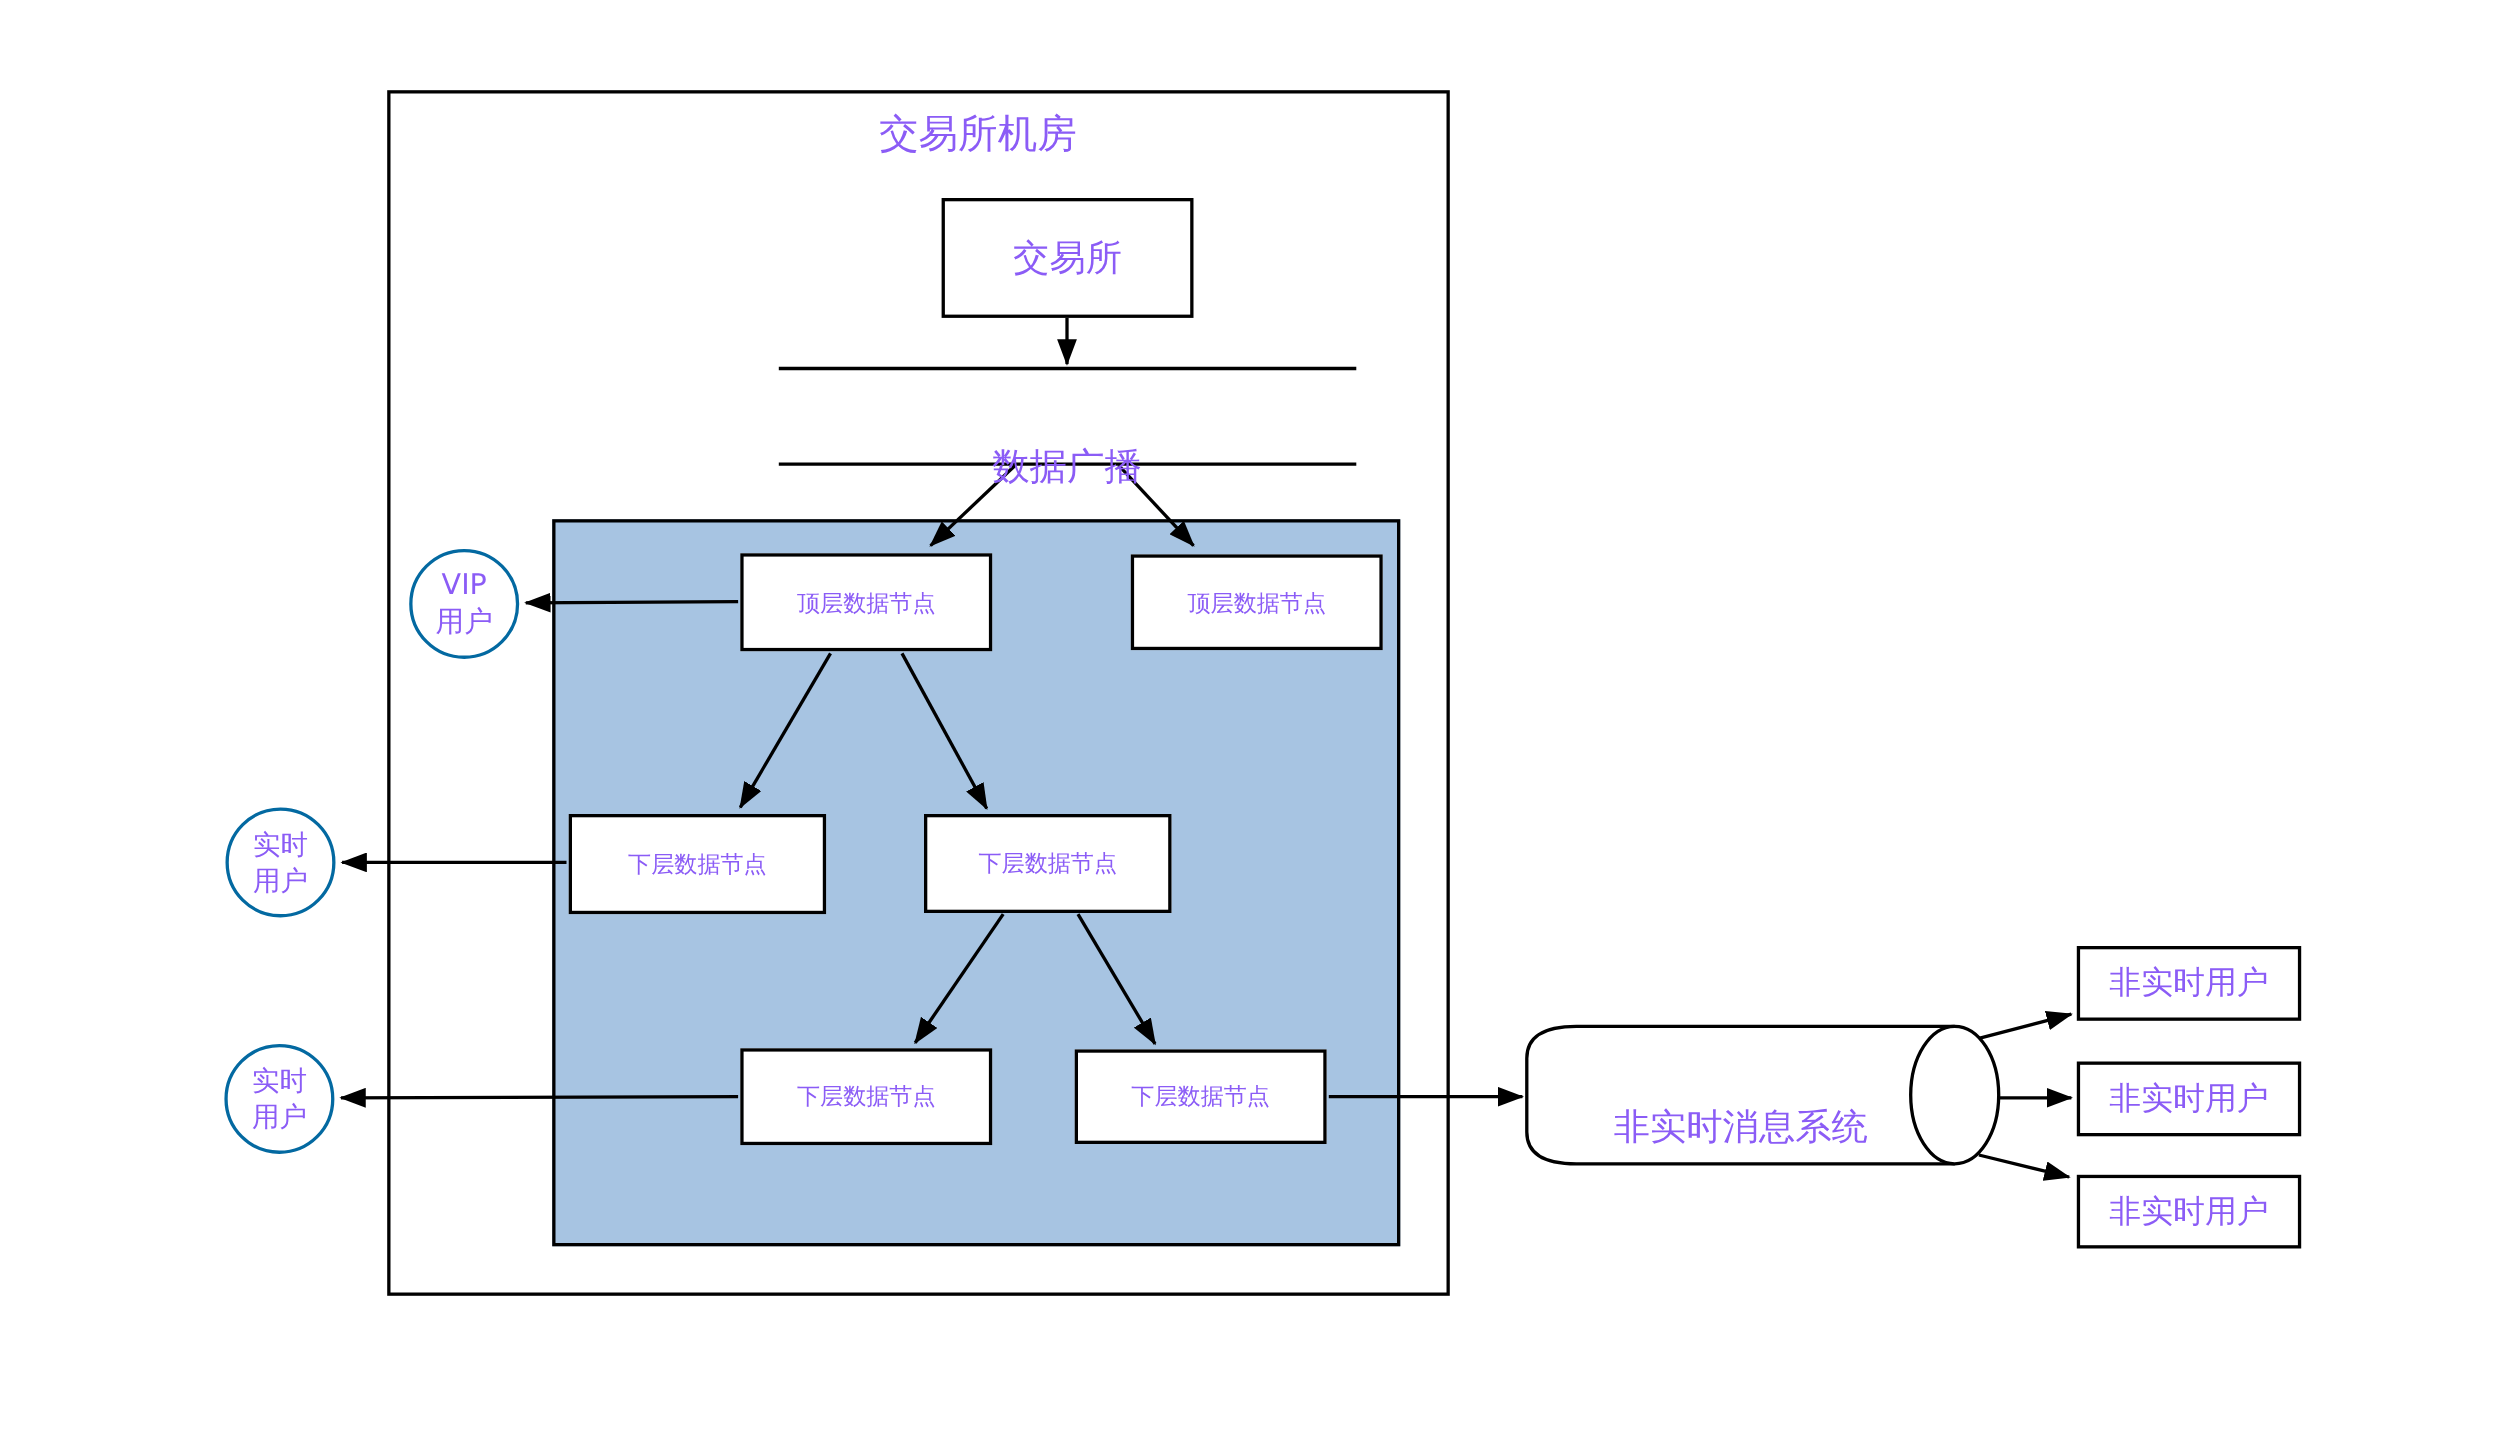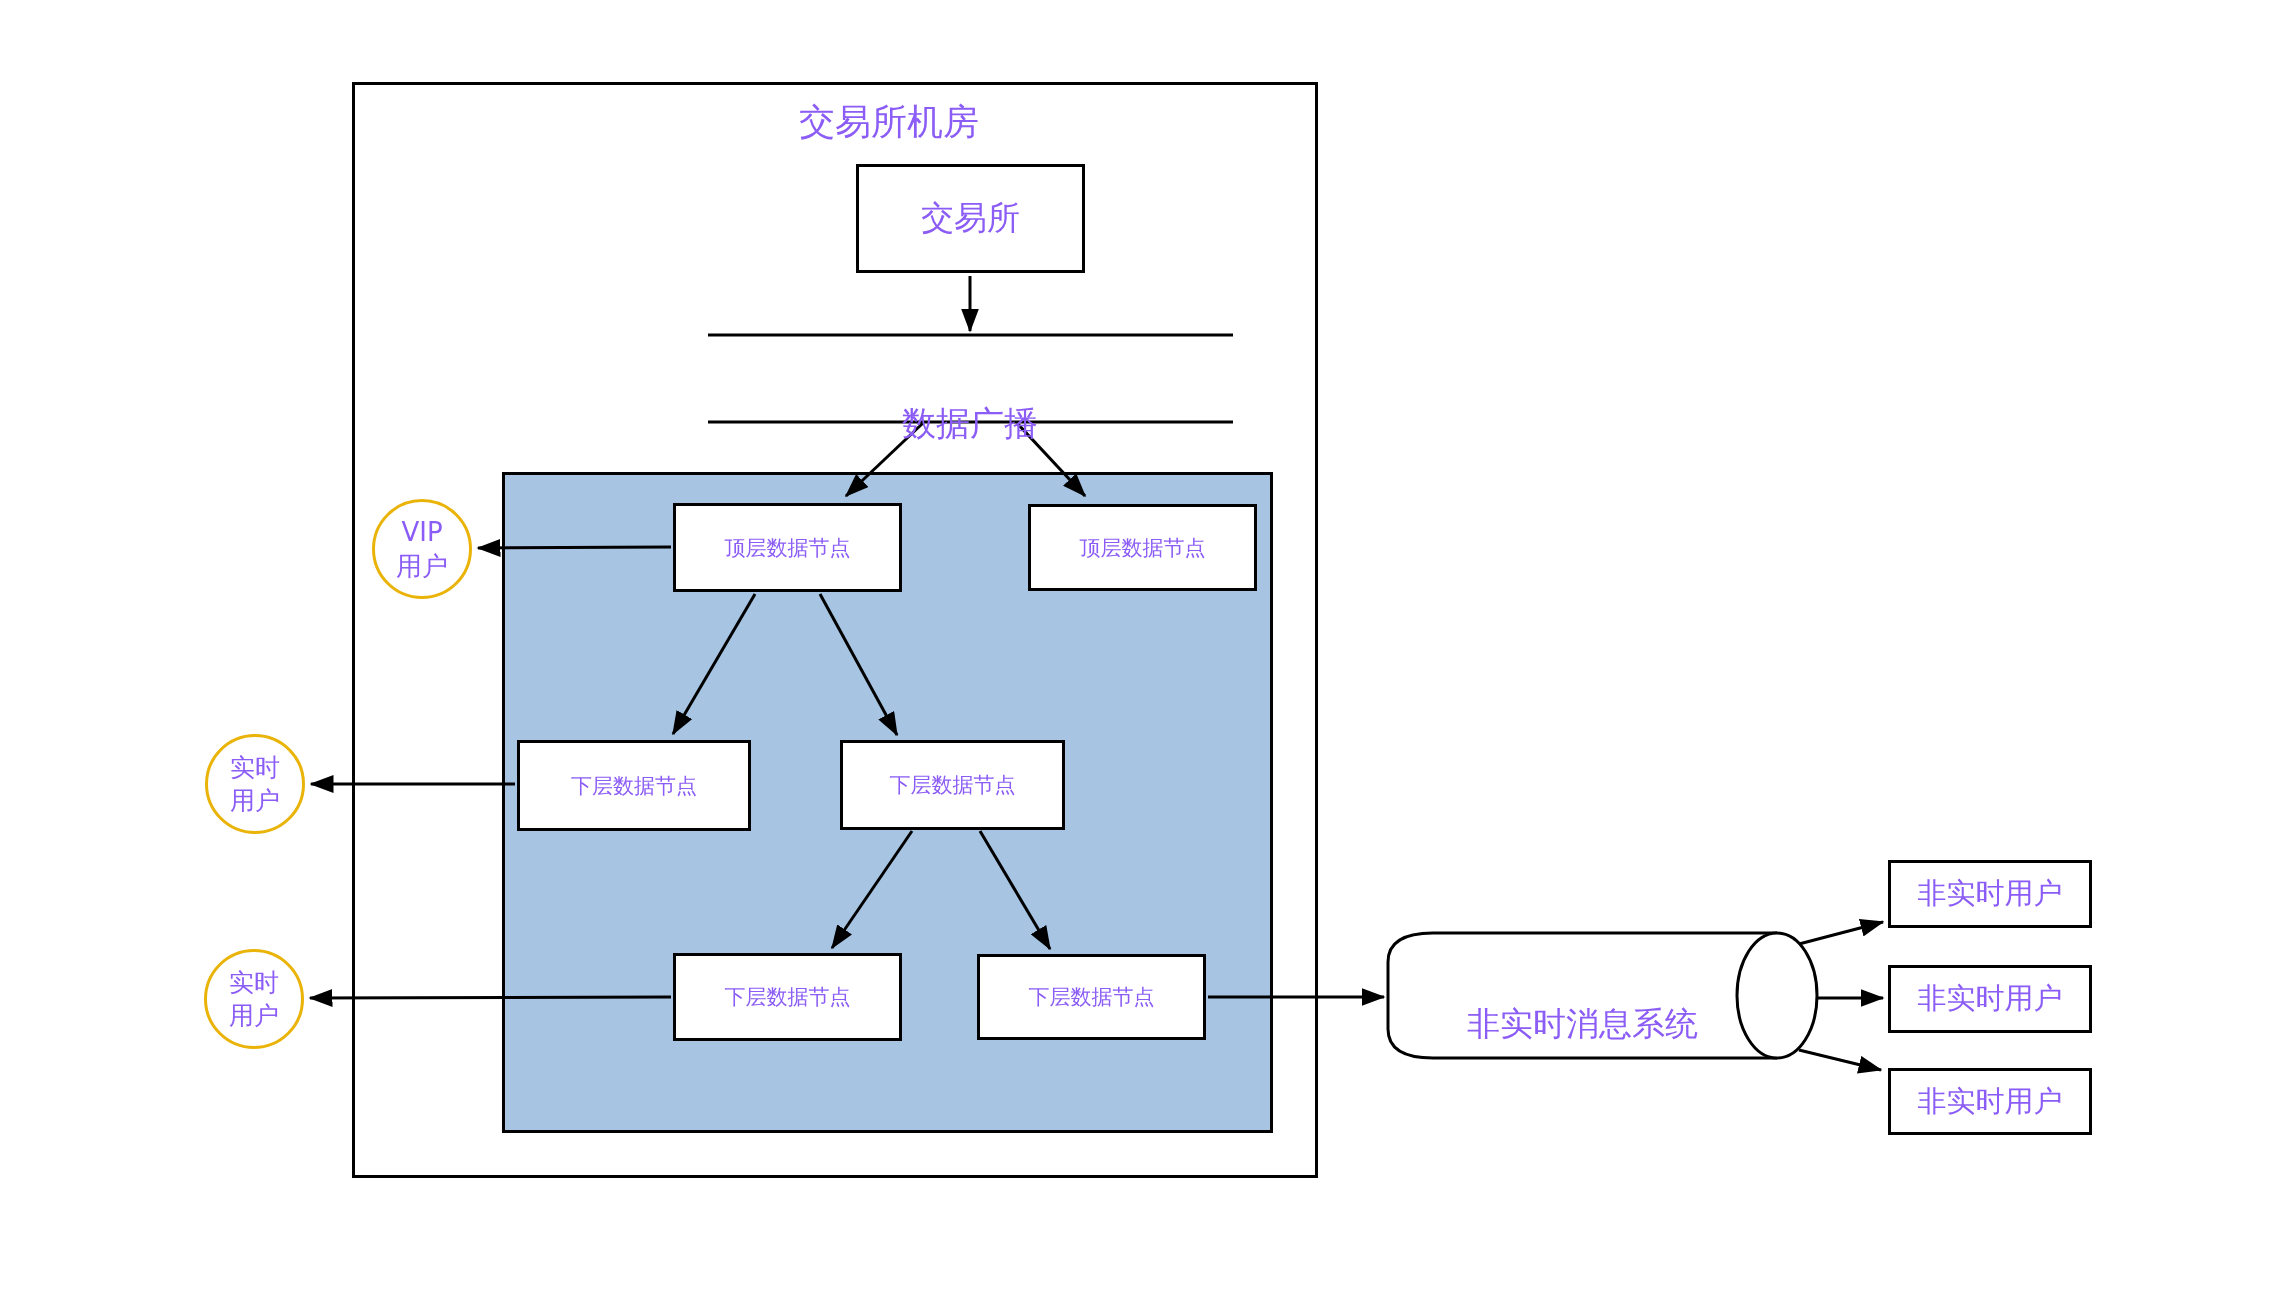--- a/index.html
+++ b/index.html
@@ -9,28 +9,28 @@
     background:#ffffff;
   }
   .box {
     position:absolute; background:#ffffff; border:3px solid #000;
     display:flex; align-items:center; justify-content:center;
     font-size:21px; text-align:center; box-sizing:border-box;
   }
   .group-box { position:absolute; border:3px solid #000; box-sizing:border-box; background:transparent; }
   .fill-box { position:absolute; border:3px solid #000; box-sizing:border-box; }
   .circle {
-    position:absolute; background:#ffffff; border:3px solid #eab308; border-radius:50%;
+    position:absolute; background:#ffffff; border:3px solid #0369a1; border-radius:50%;
     display:flex; align-items:center; justify-content:center;
     white-space:pre-line; text-align:center; font-size:25px; line-height:1.32; box-sizing:border-box;
   }
   .label { position:absolute; text-align:center; }
   #outer-box   { left:352px; top:82px;  width:966px; height:1096px; }
   #outer-title { left:689px; top:98px;  width:400px; font-size:36px; }
-  #exchange    { left:856px; top:164px; width:229px; height:109px; font-size:33px; }
+  #exchange    { left:856px; top:180px; width:229px; height:109px; font-size:33px; }
   #broadcast-label { left:770px; top:357px; width:400px; font-size:34px;margin-top:44px; }
   #realtime-box    { left:502px; top:472px; width:771px; height:661px; }
   #realtime-label  { left:688px; top:1082px; width:400px; font-size:33px; }
   #t1 { left:673px;  top:503px; width:229px; height:89px; }
   #t2 { left:1028px; top:504px; width:229px; height:87px; }
   #m1 { left:517px;  top:740px; width:234px; height:91px; }
   #m2 { left:840px;  top:740px; width:225px; height:90px; }
   #b1 { left:673px;  top:953px; width:229px; height:88px; }
   #b2 { left:977px;  top:954px; width:229px; height:86px; }
   #vip { left:372px; top:499px; width:100px; height:100px; font-size:26px; }

